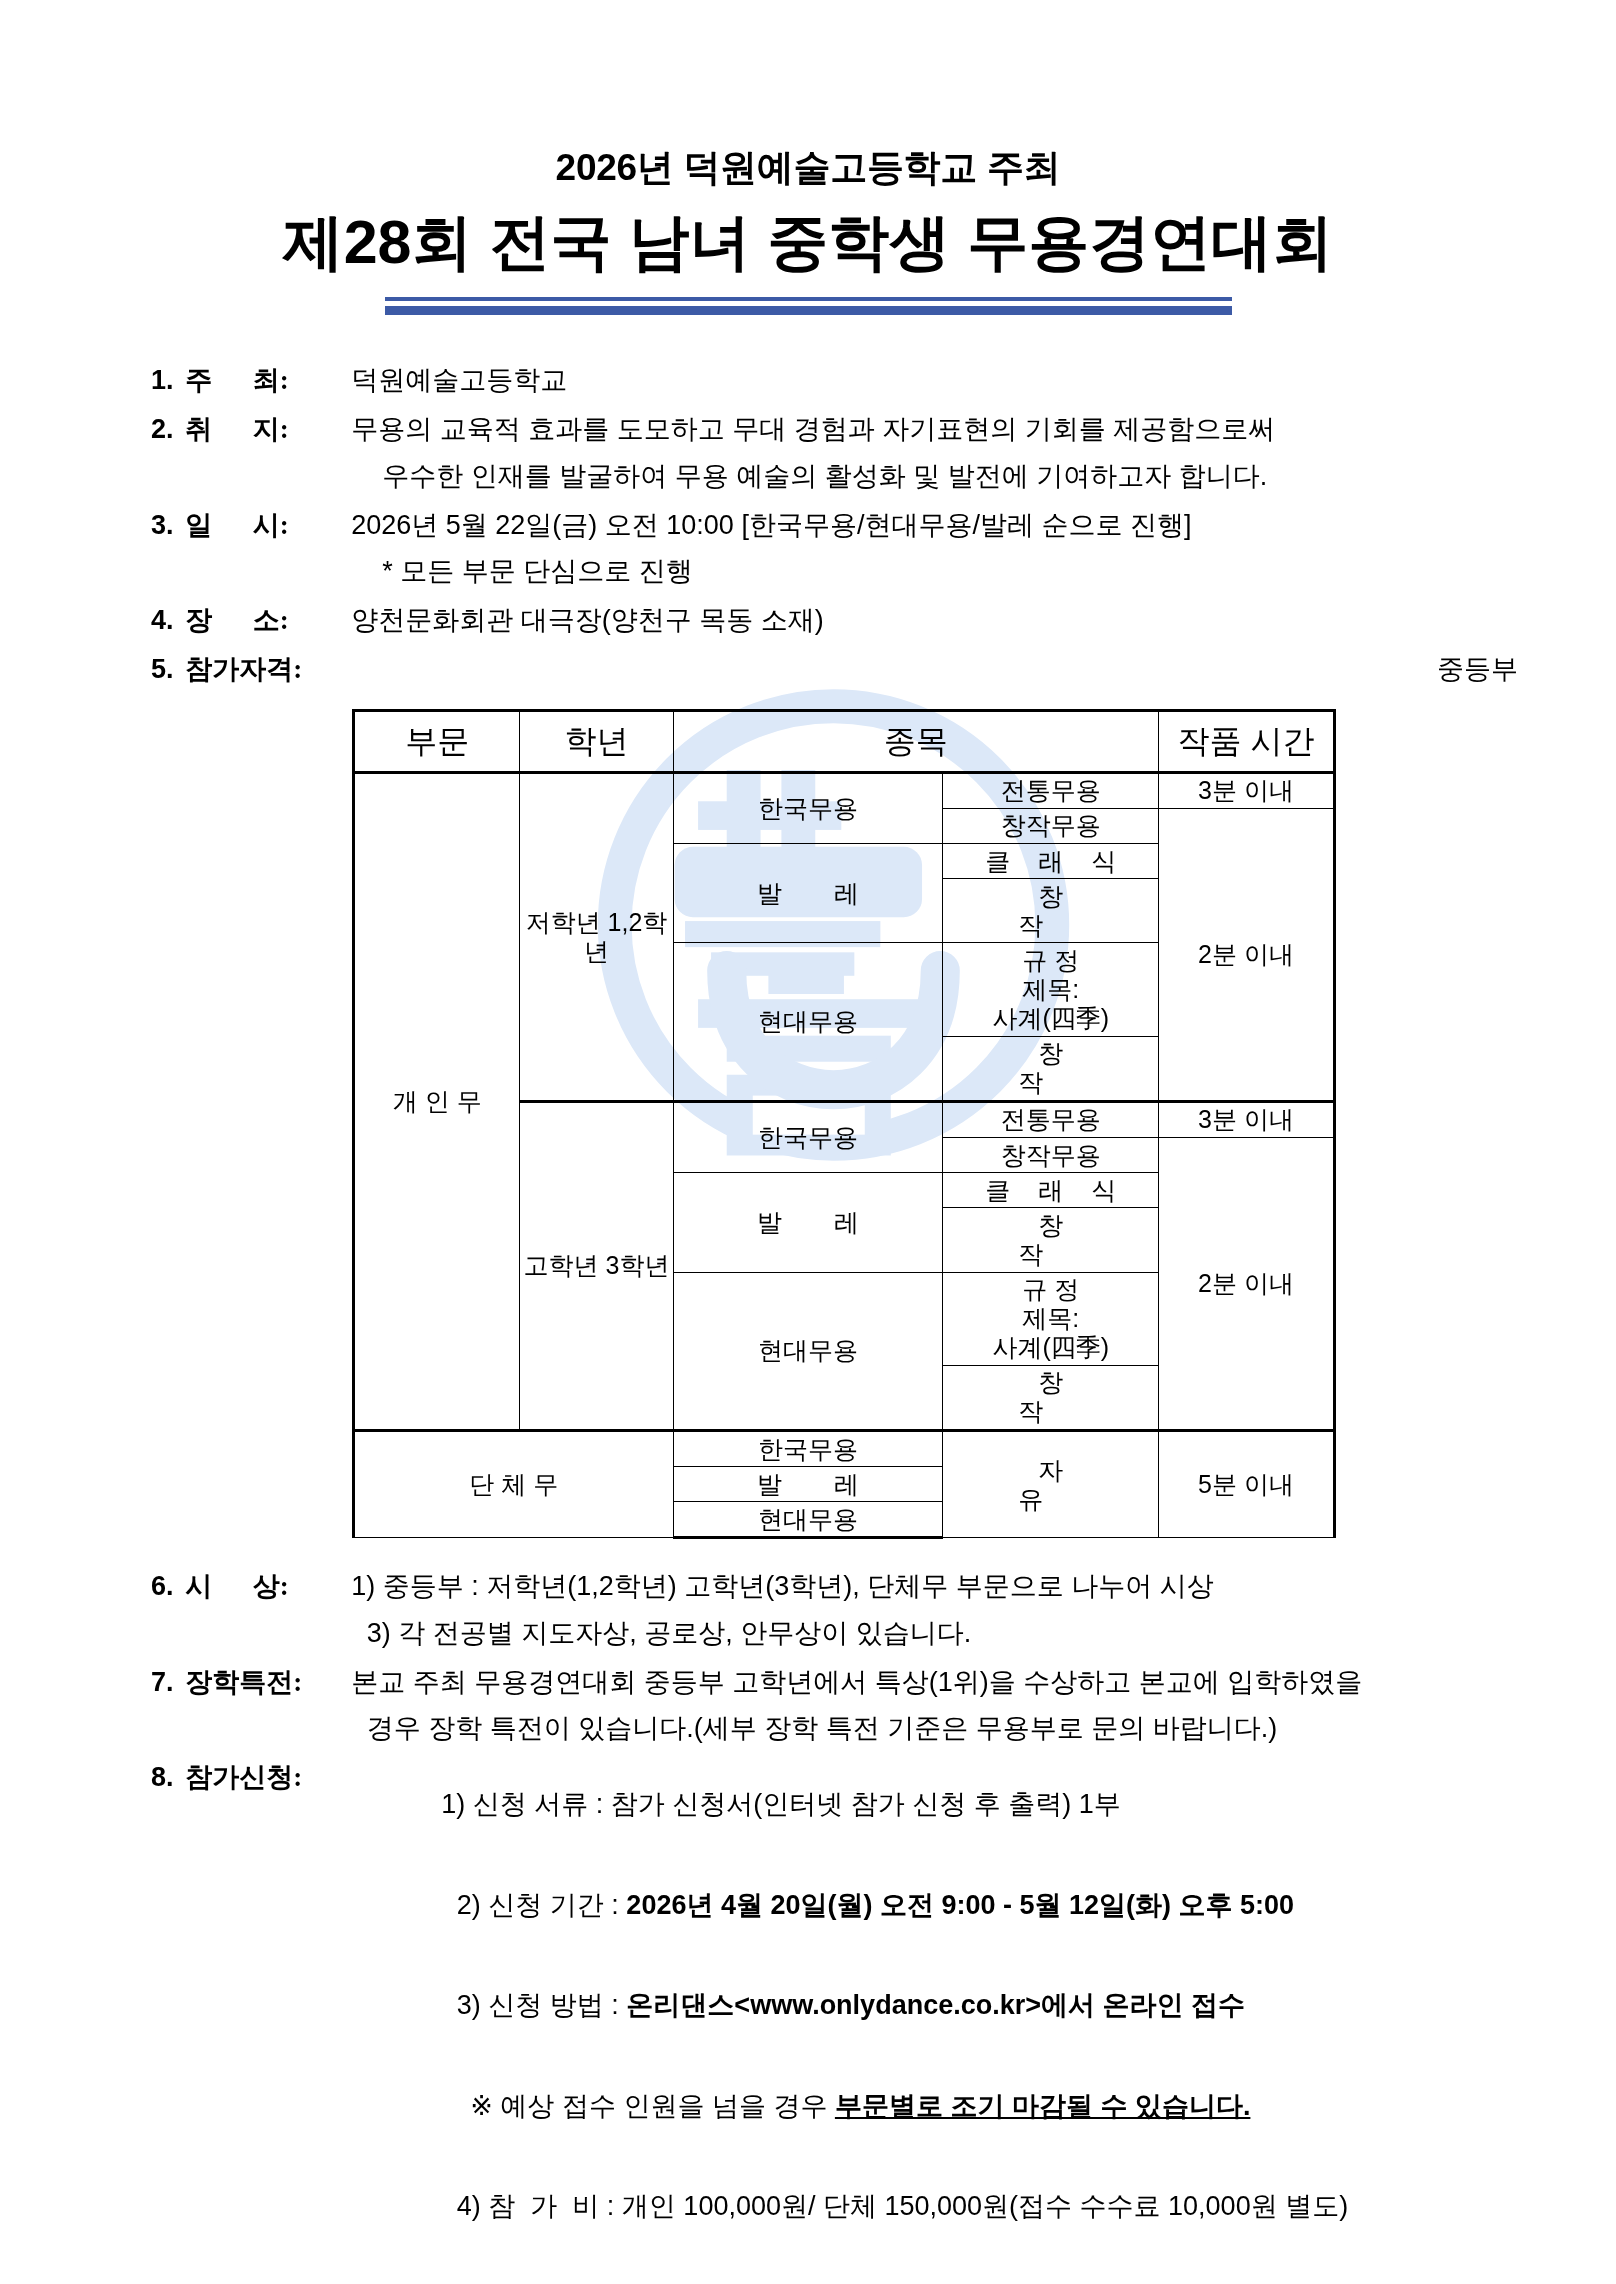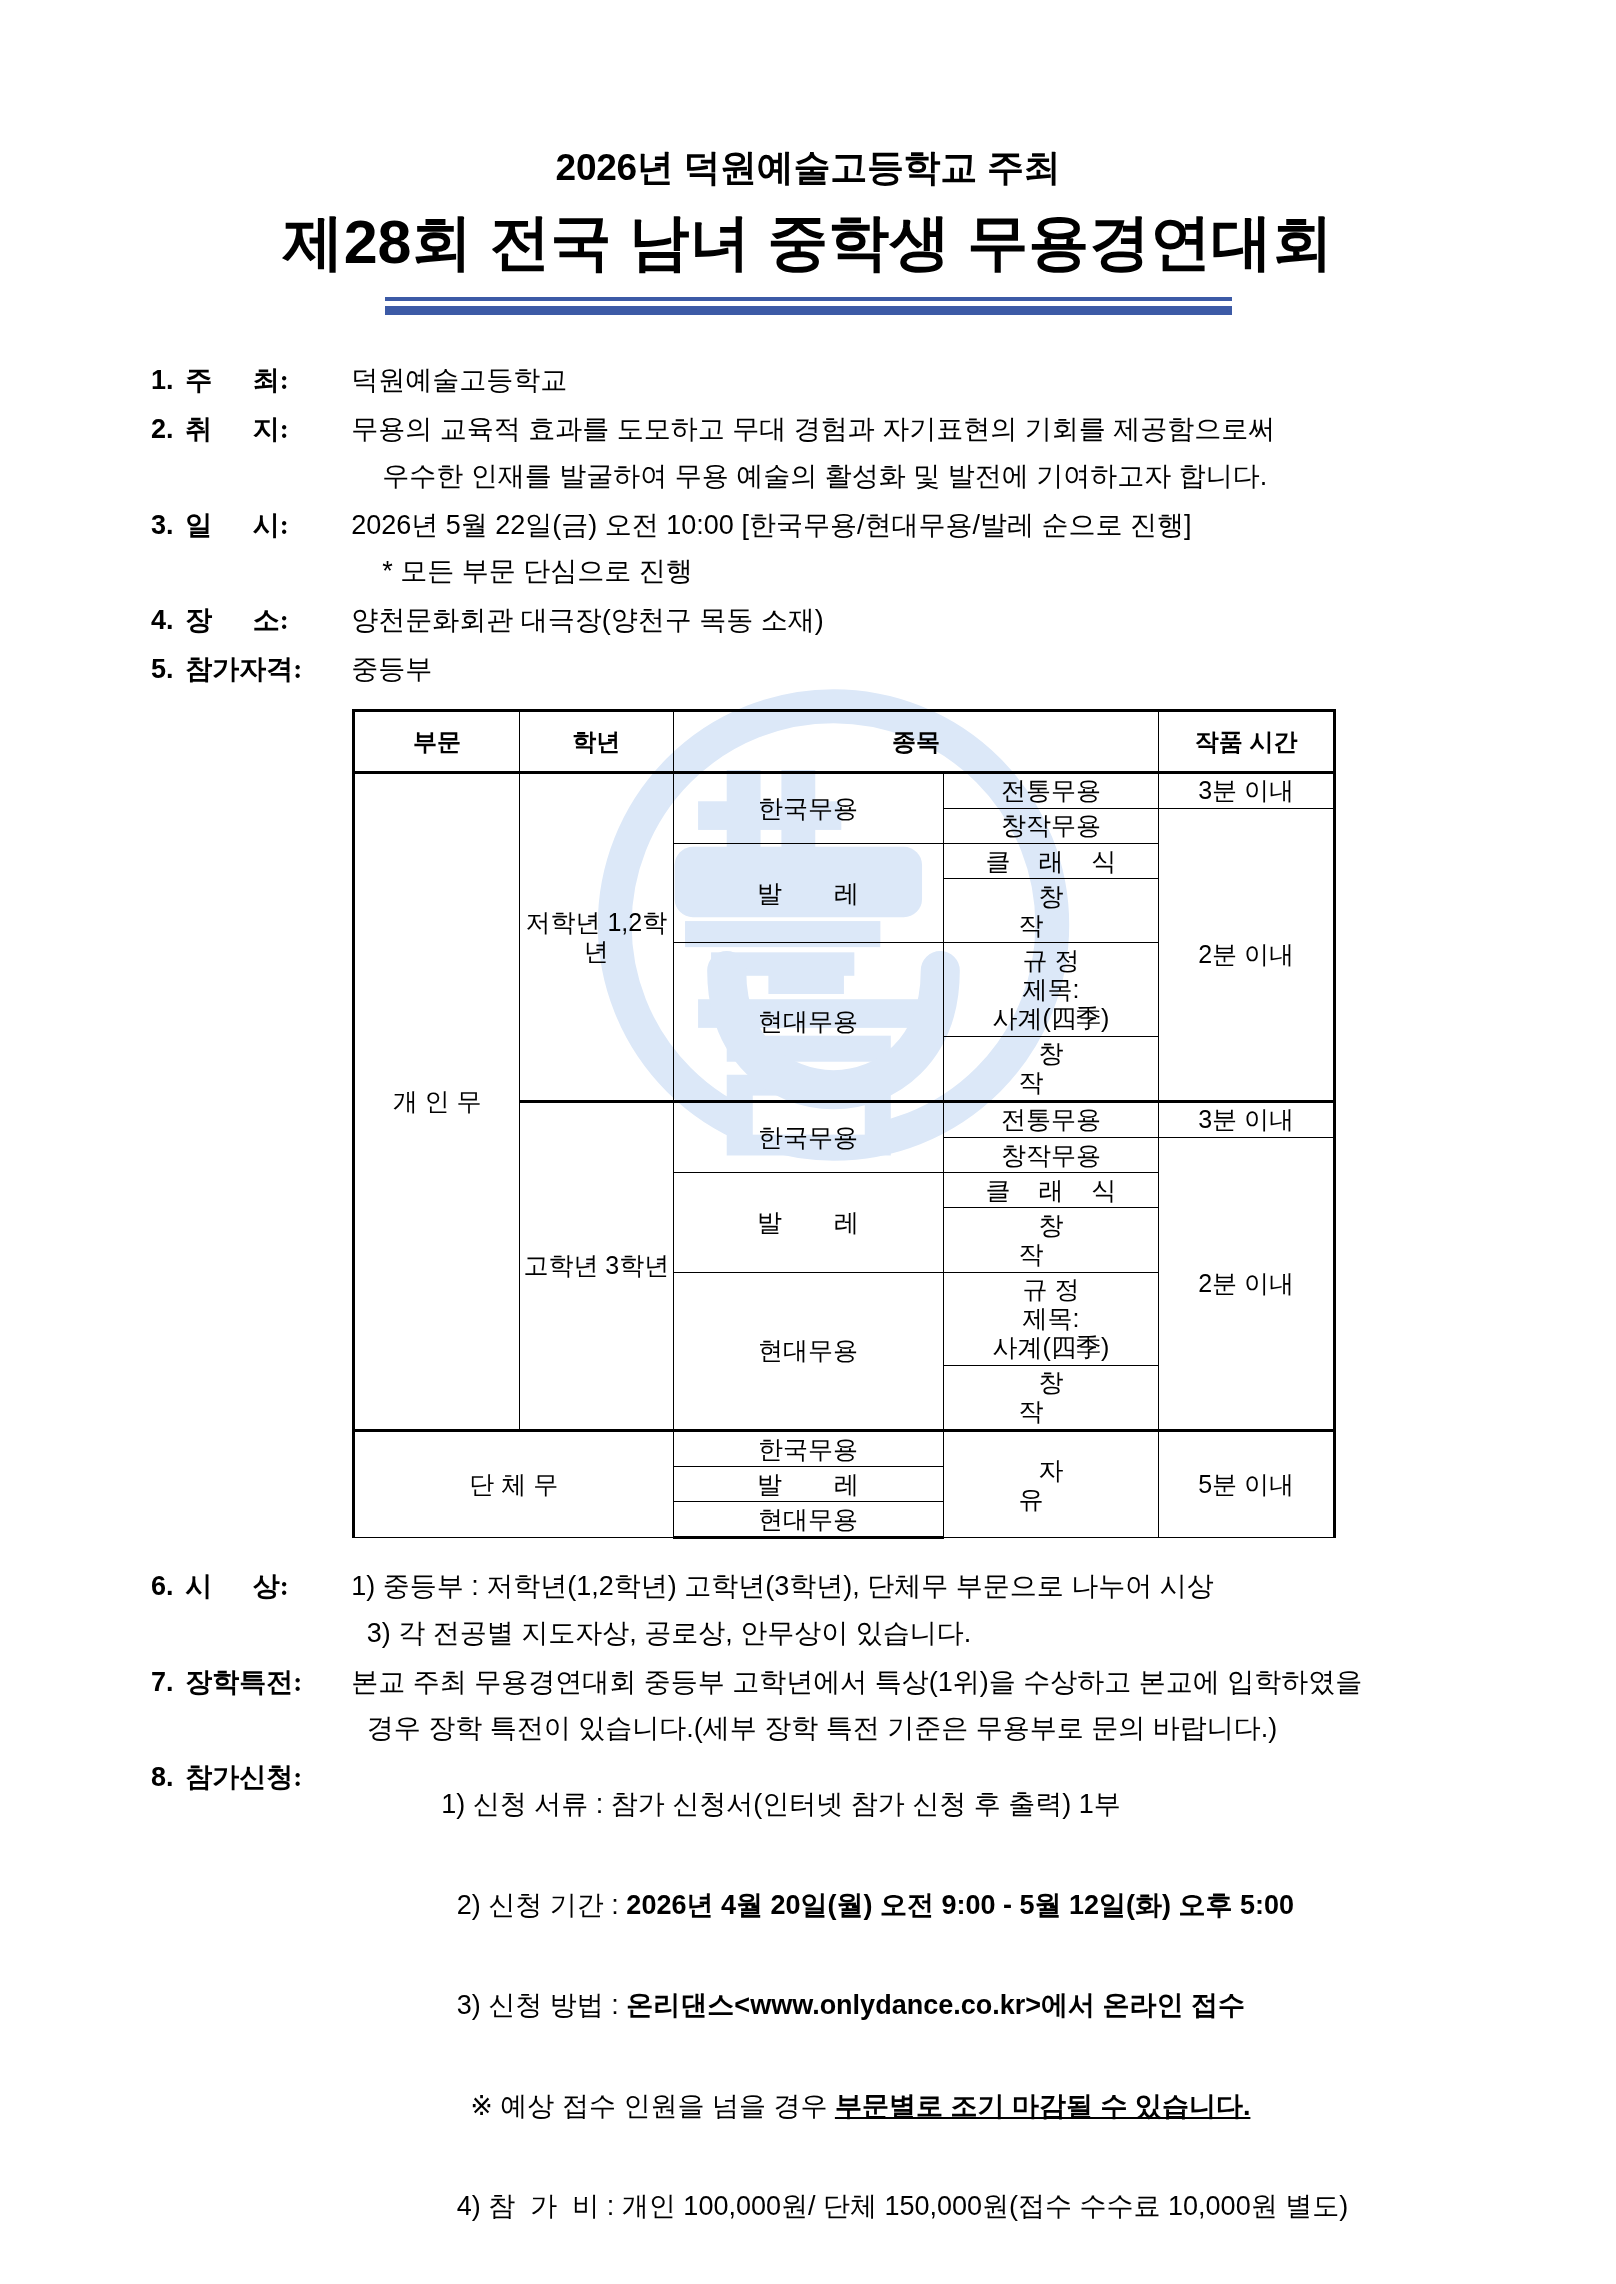--- a/index.html
+++ b/index.html
@@ -100,21 +100,21 @@
   
   .lblcol { flex: 0 0 auto; width: 166px; font-weight: bold; white-space: pre; font-family: Liberation Serif, serif; }
   .item .body {
     flex: 1 1 auto;
     font-weight: normal;
   }
   .item .body .ln { margin-bottom: 19.5px; white-space: pre-wrap; }
   .item .body .ln:last-child { margin-bottom: 0; }
   .indent1 { padding-left: 31px; }
   .indent2 { padding-left: 15.6px; }
-  .b { font-weight: bold; }
+  .b { font-weight: bold; text-align: right; }
   .ub { font-weight: bold; text-decoration: underline; }
 
   
   .tbl-wrap {
     margin-top: 26px;
     padding-left: 352px;
   }
   table.main {
     border-collapse: collapse;
     width: 984px;
@@ -127,22 +127,21 @@
     vertical-align: middle;
     font-weight: normal;
     padding: 2.6px 2.6px;
     background: transparent;
     line-height: 1.16;
   }
   table.main thead td {
     border-top: 3.9px solid #000;
     border-bottom: 3.9px solid #000;
     height: 53px;
-    font-size: 24px;
-    font-weight: bold;
+    font-size: 32px;
   }
   table.main td.lft   { border-left: 3.9px solid #000; }
   table.main td.rgt   { border-right: 3.9px solid #000; }
   table.main tr.heavy-top td { border-top: 3.9px solid #000; }
   table.main tr.heavy-bot td { border-bottom: 3.9px solid #000; }
   td.sp { letter-spacing: 0.42em; text-indent: 0.42em; }
   td.sp2 { letter-spacing: 0.9em; text-indent: 0.9em; }
   td.sp3 { letter-spacing: 1.6em; text-indent: 1.6em; }
   td.grade { line-height: 1.85; }
   .c-bumun { width: 166px; }

